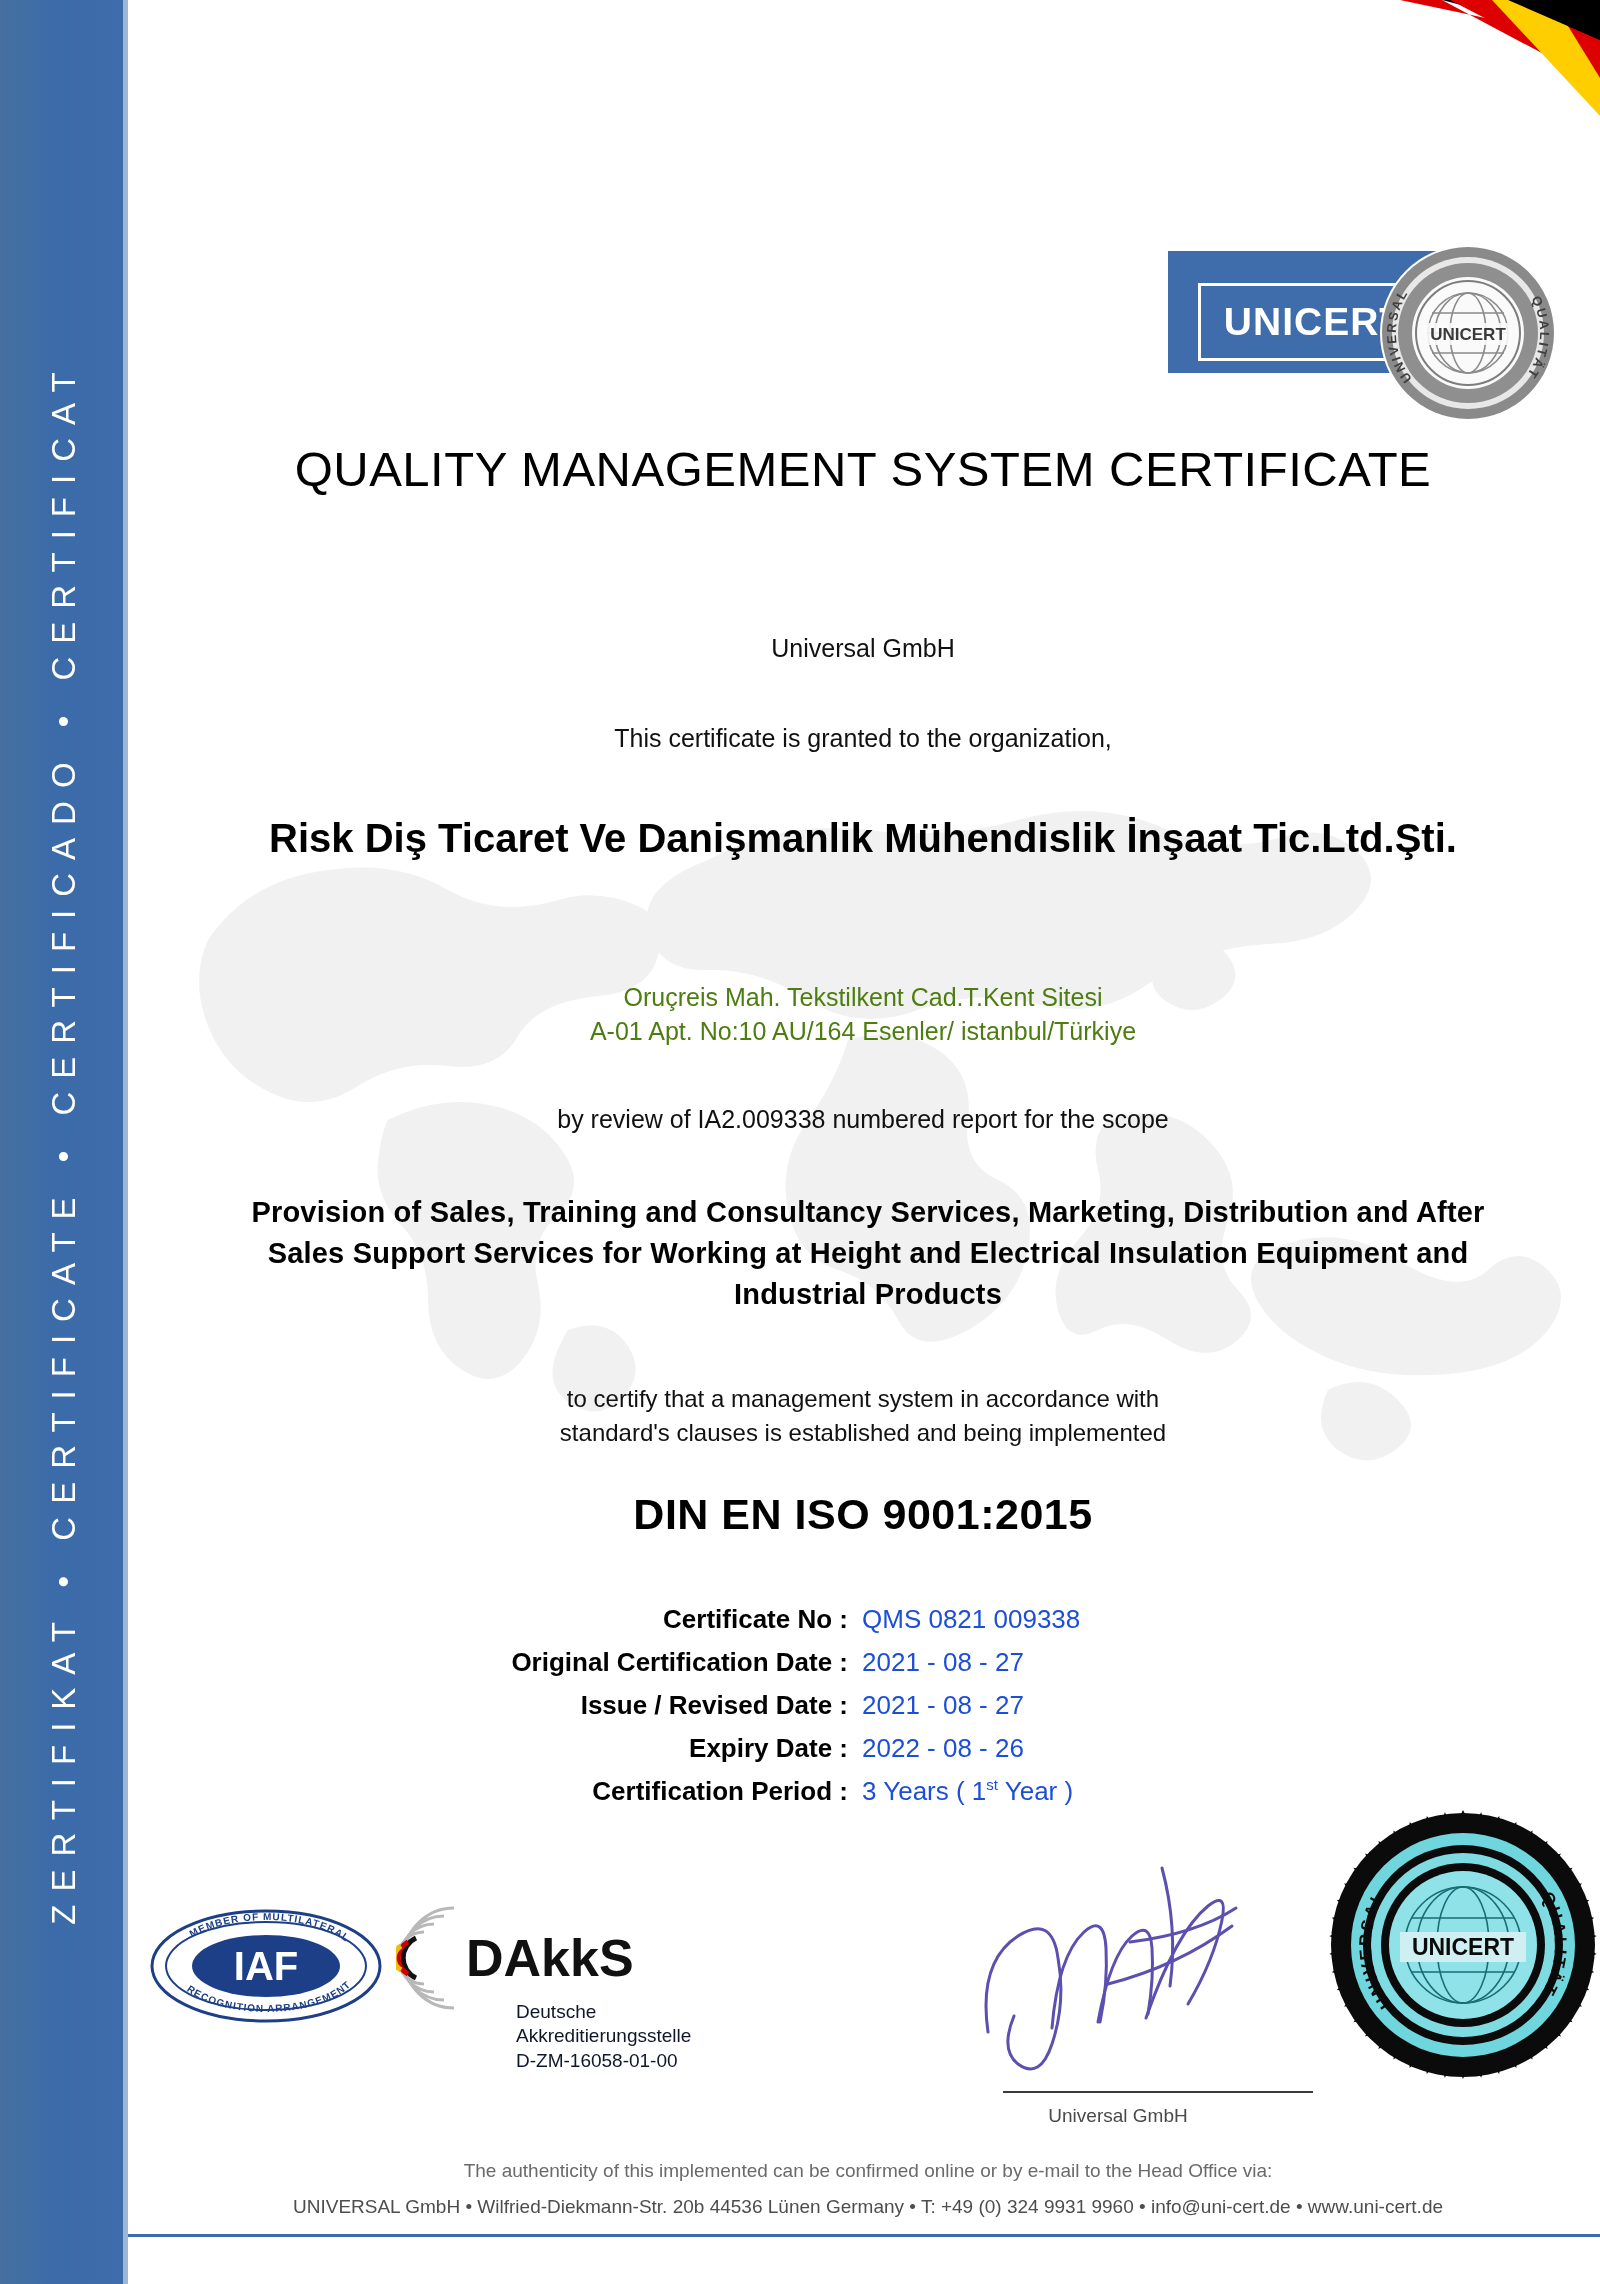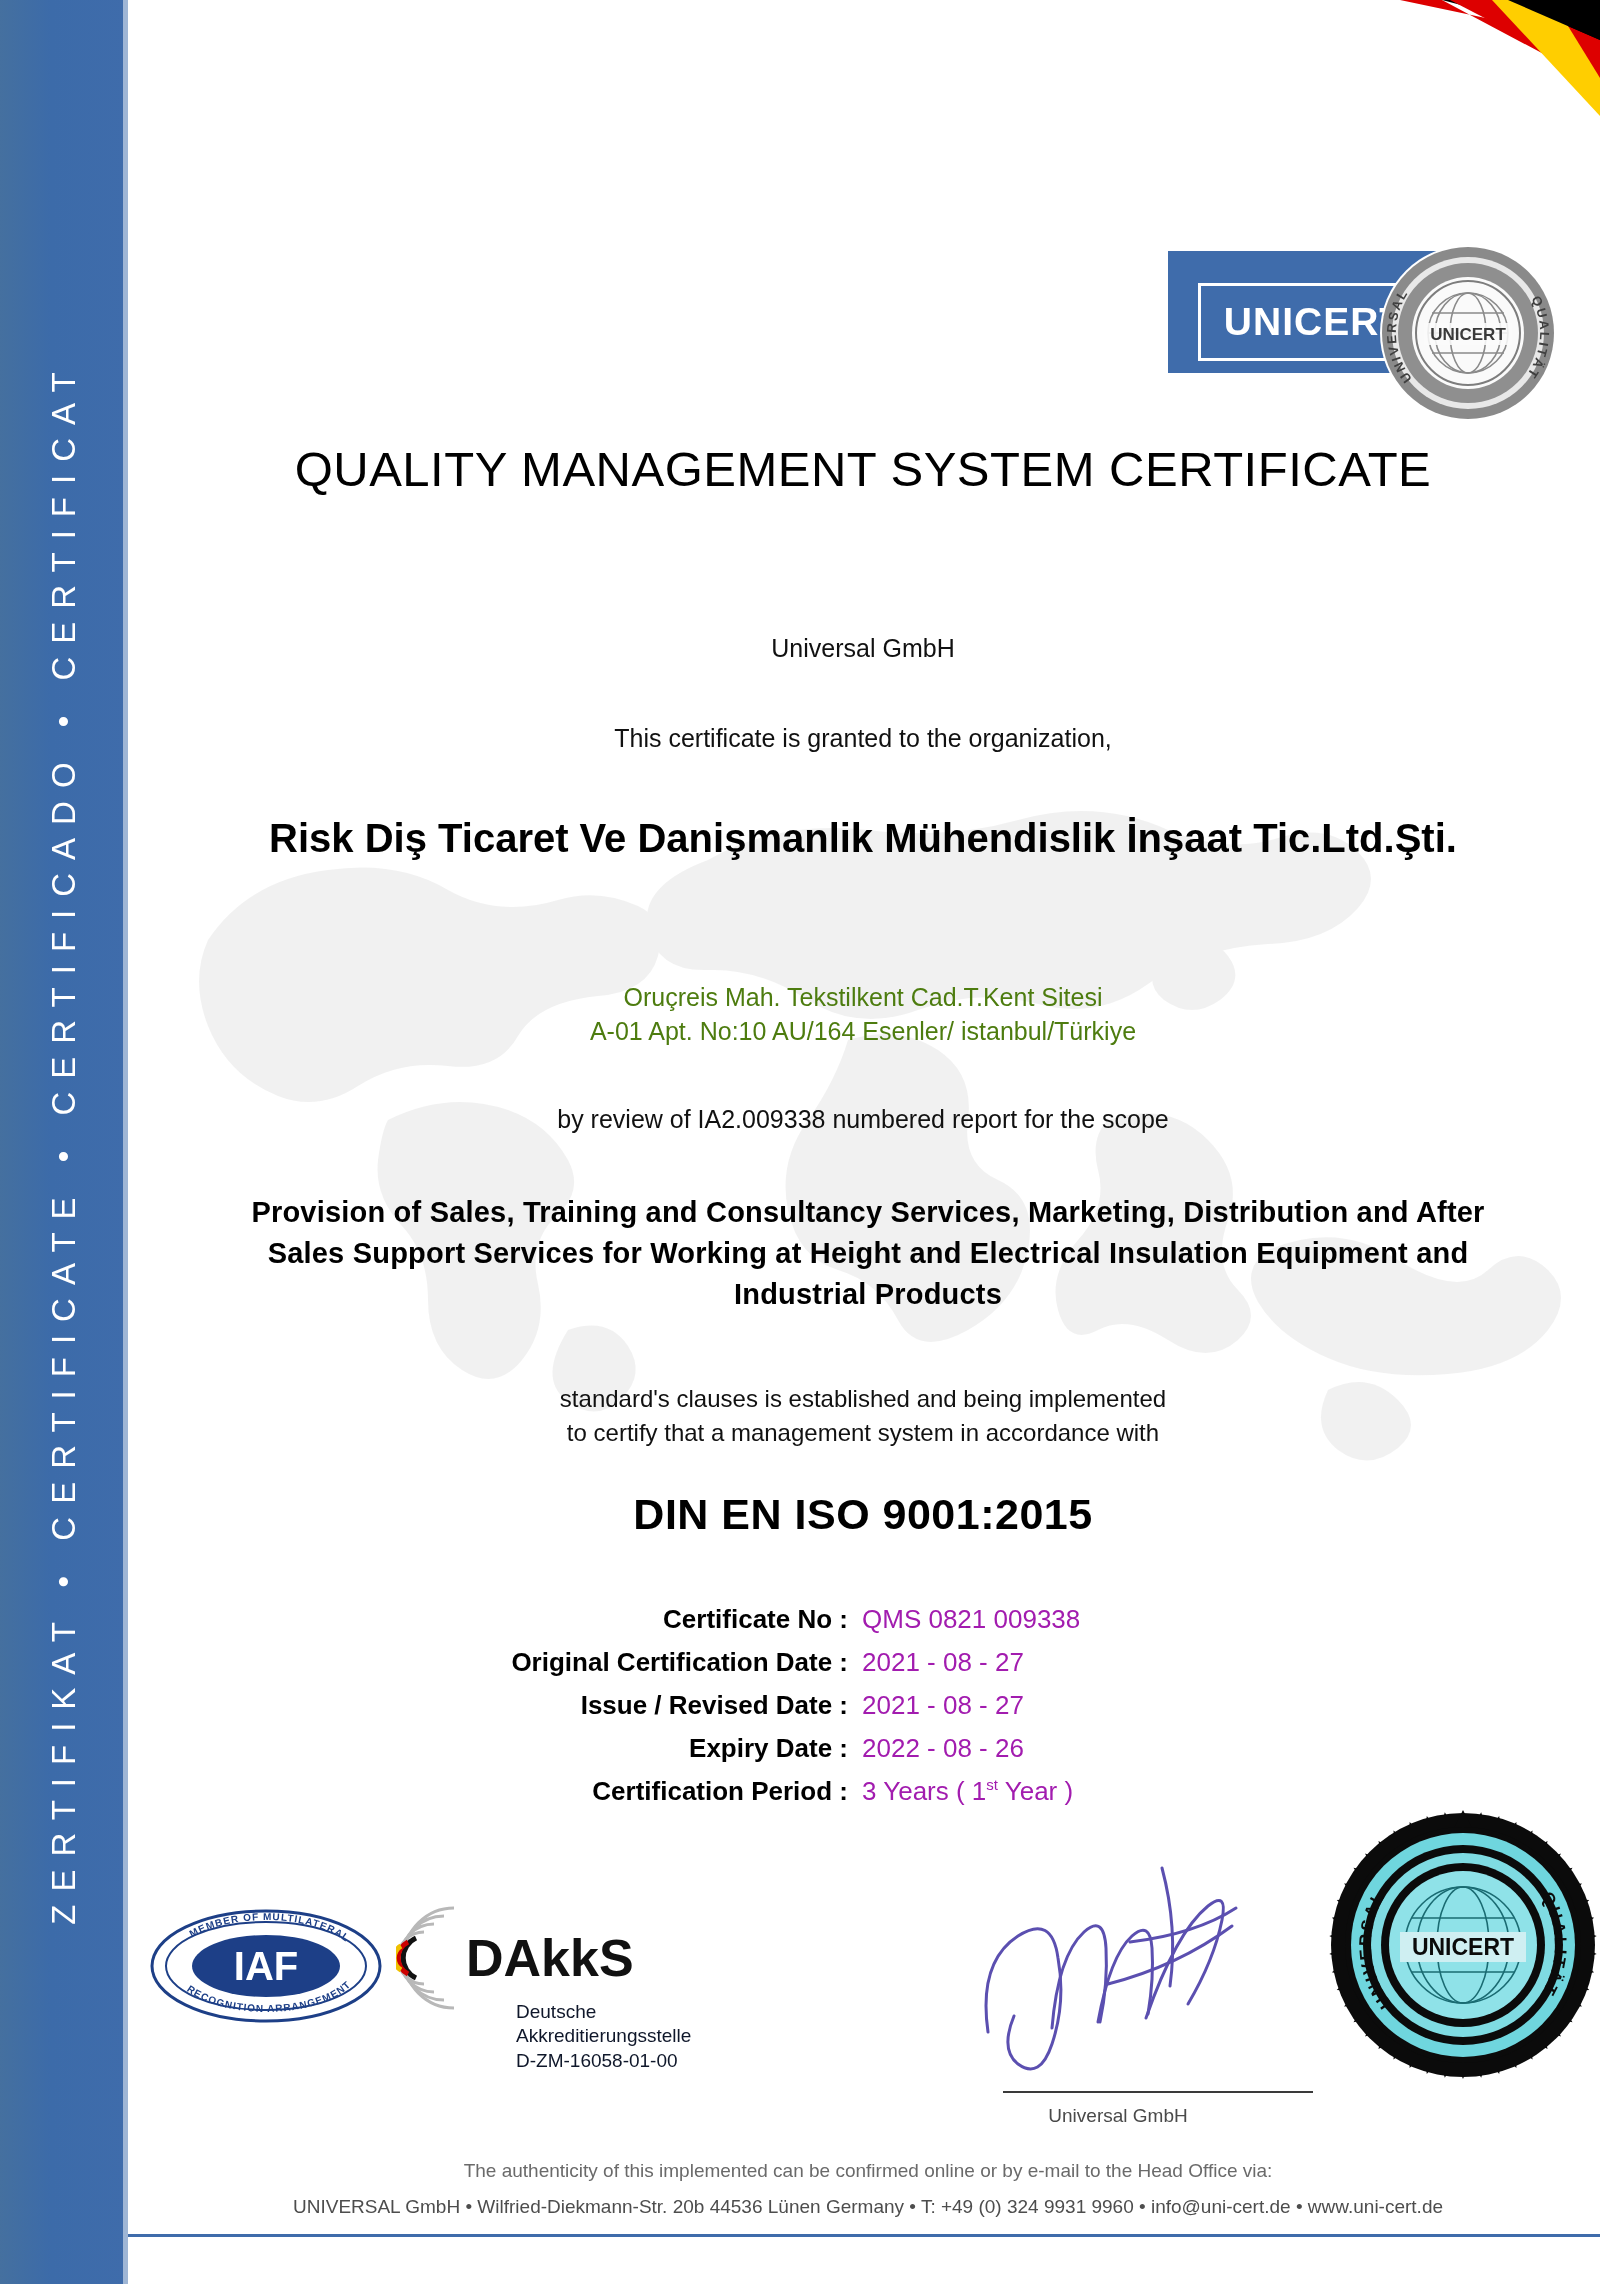--- a/index.html
+++ b/index.html
@@ -221,21 +221,21 @@
   .det-label {
     width: 390px;
     text-align: right;
     font-weight: bold;
     color: #000000;
     padding-right: 5px;
   }
   .det-value {
     flex: 1;
     text-align: left;
-    color: #a21caf;
+    color: #1d4ed8;
     padding-left: 9px;
   }
   .det-value sup {
     font-size: 15px;
   }
 
   
   .iaf-logo {
     position: absolute;
     left: 22px;
@@ -385,22 +385,22 @@
   <div class="issuer">Universal GmbH</div>
   <div class="granted">This certificate is granted to the organization,</div>
   <div class="org-name">Risk Diş Ticaret Ve Danişmanlik Mühendislik İnşaat Tic.Ltd.Şti.</div>
   <div class="org-address">
     <div>Oruçreis Mah. Tekstilkent Cad.T.Kent Sitesi</div>
     <div>A-01 Apt. No:10 AU/164 Esenler/ istanbul/Türkiye</div>
   </div>
   <div class="report-line">by review of IA2.009338  numbered report for the scope</div>
   <div class="scope">Provision of Sales, Training and Consultancy Services, Marketing, Distribution and After Sales Support Services for Working at Height and Electrical Insulation Equipment and Industrial Products</div>
   <div class="certify">
+    <div>to certify that a management system in accordance with</div>
     <div>standard's clauses is established and being implemented</div>
-    <div>to certify that a management system in accordance with</div>
   </div>
   <div class="standard">DIN EN ISO 9001:2015</div>
 
   <div class="details">
     <div class="det-row">
       <div class="det-label">Certificate No :</div>
       <div class="det-value">QMS 0821 009338</div>
     </div>
     <div class="det-row">
       <div class="det-label">Original Certification Date :</div>

